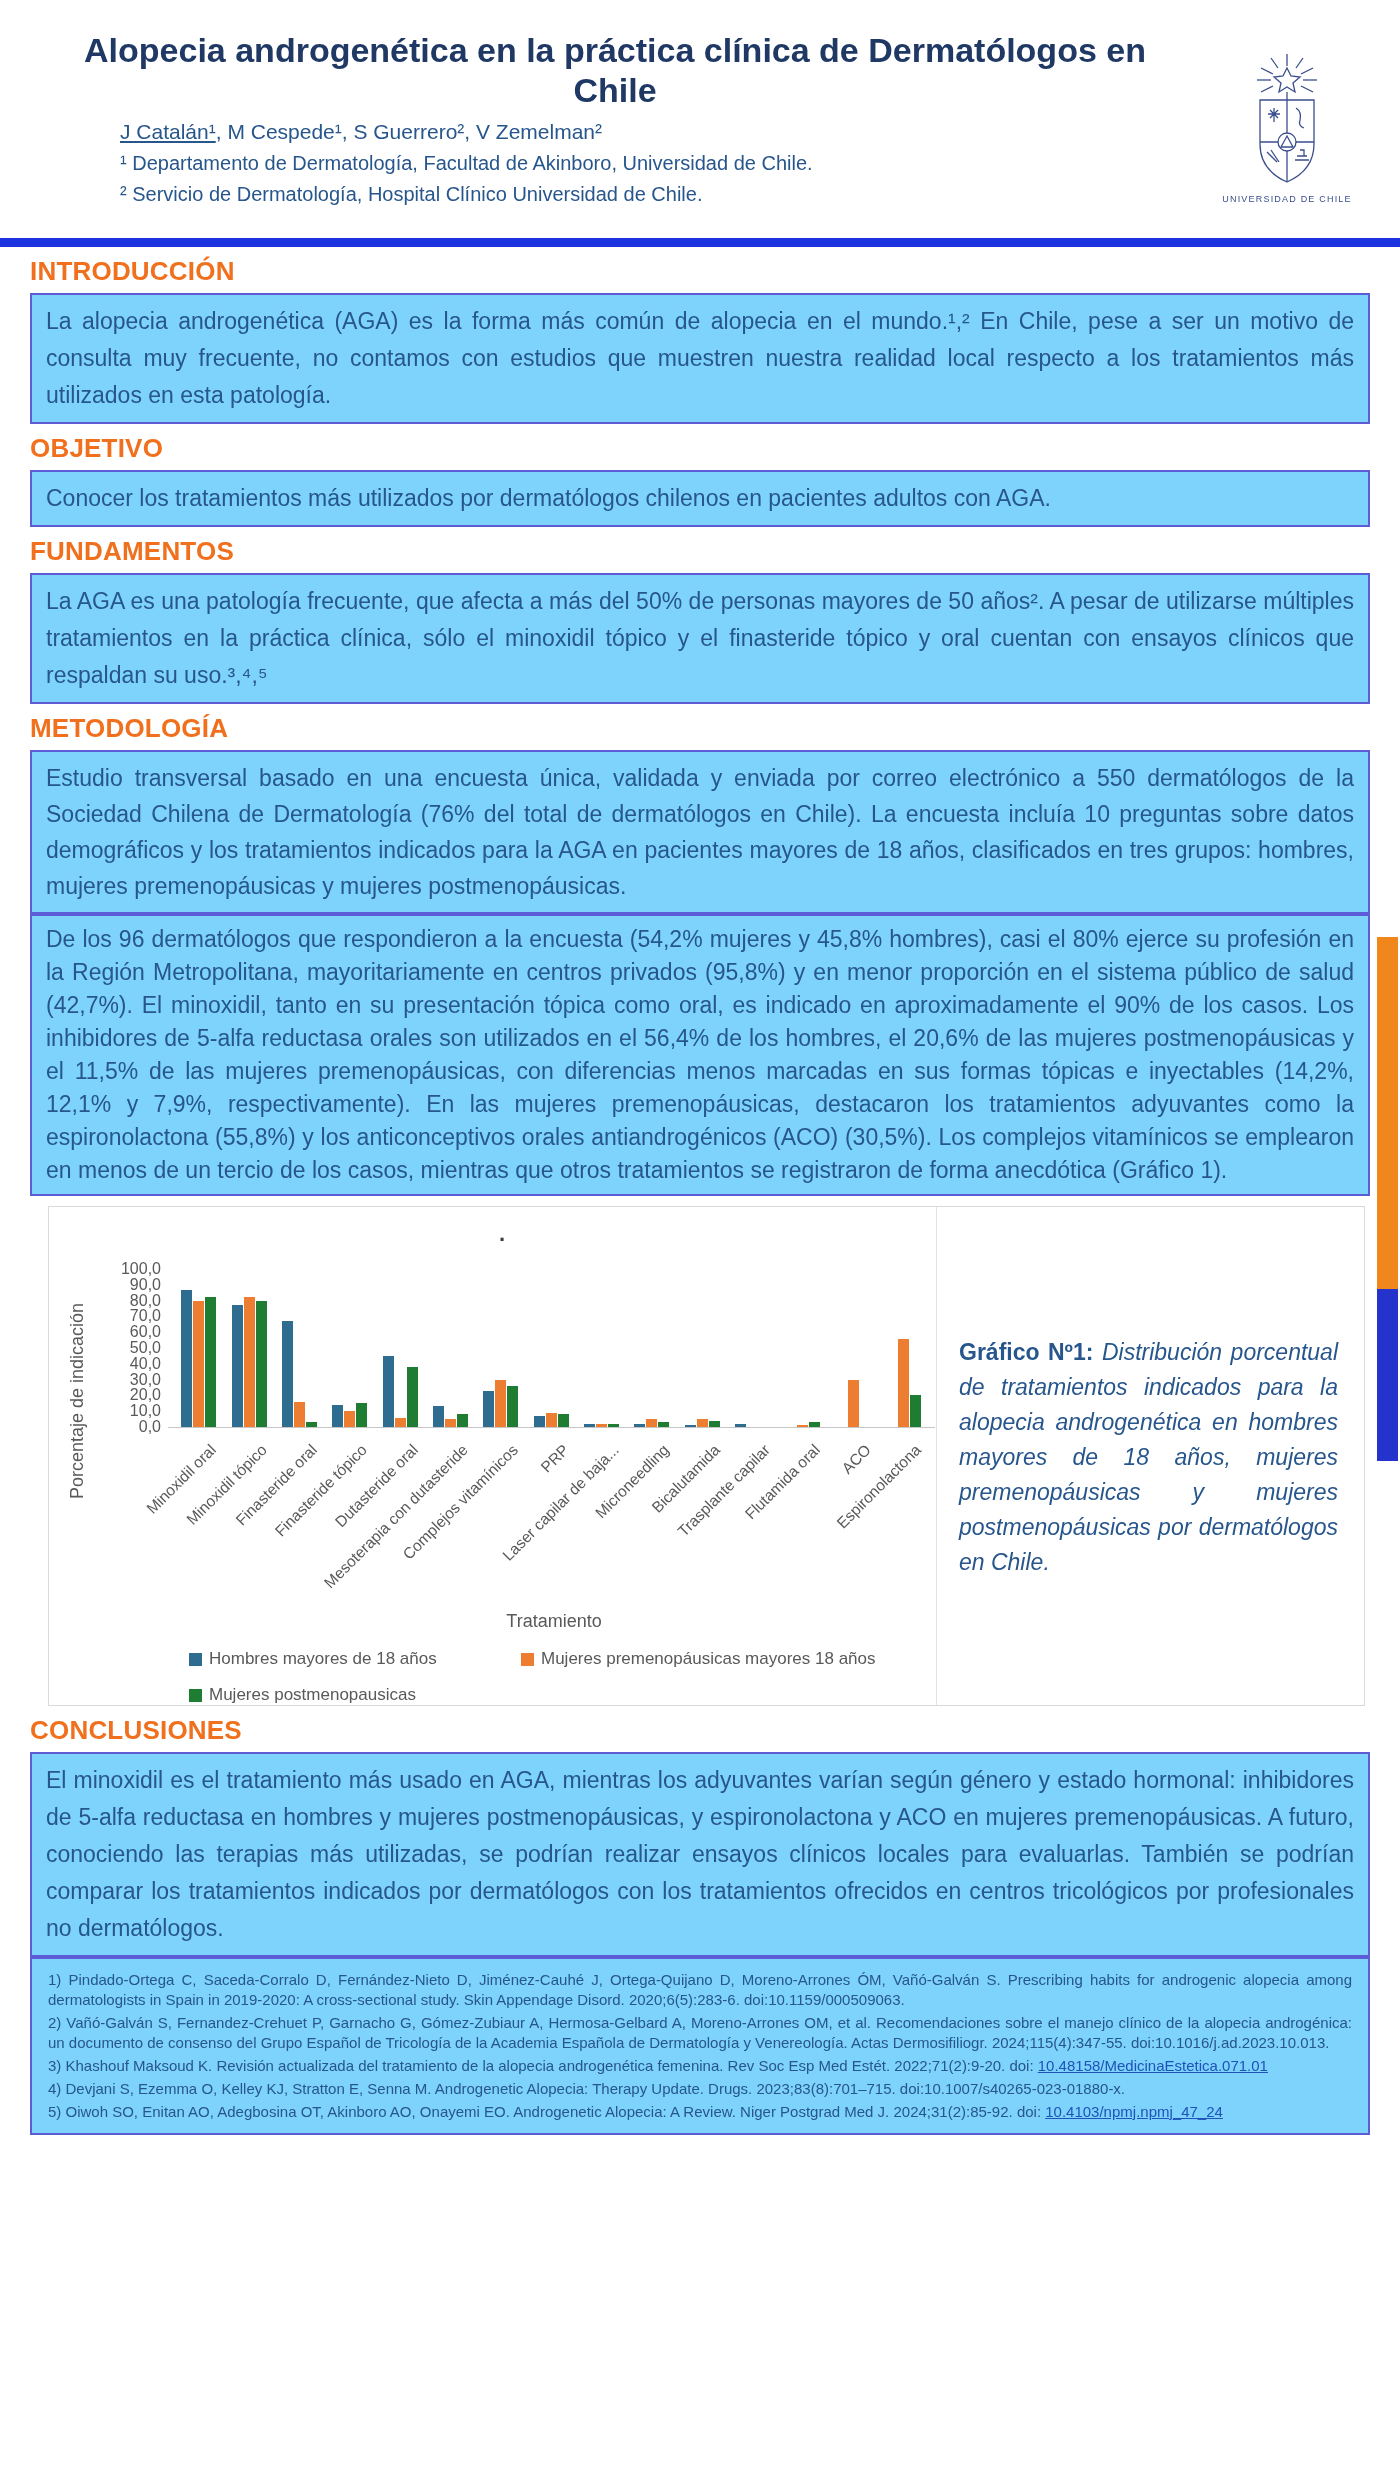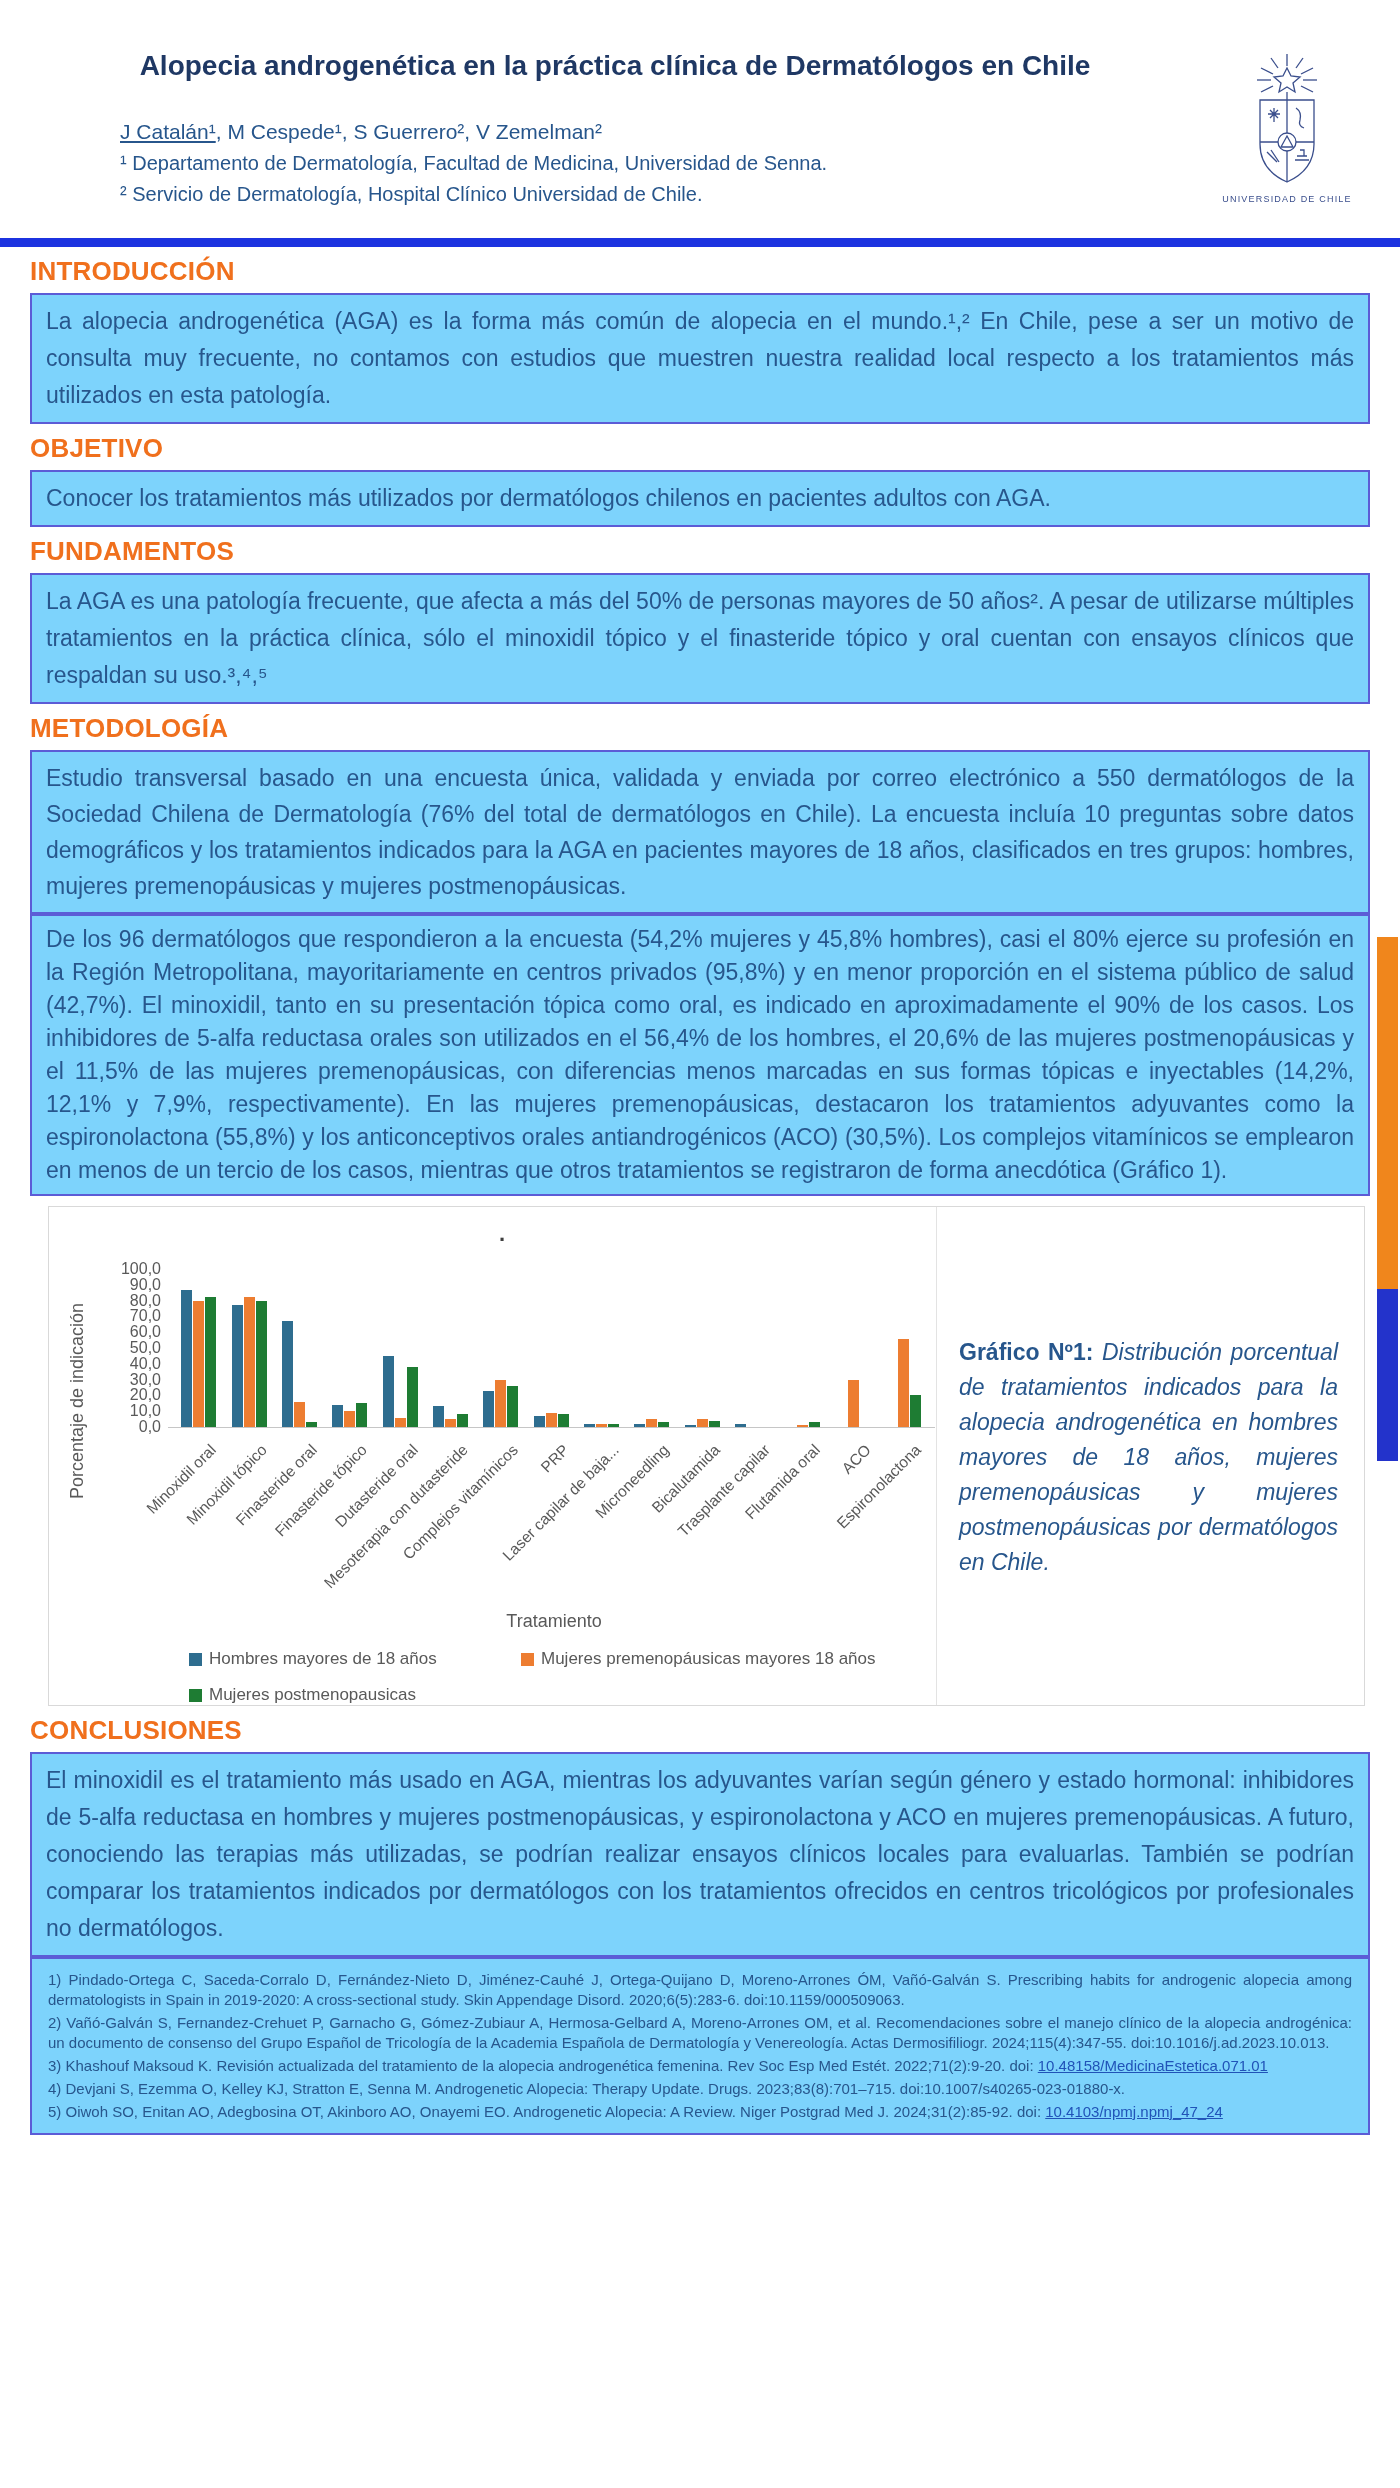--- a/index.html
+++ b/index.html
@@ -2,22 +2,22 @@
 <html><head>
 <meta charset="utf-8">
 <style>
   html,body{margin:0;padding:0;}
   body{
     width:1400px;height:2488px;background:#ffffff;position:relative;overflow:hidden;
     font-family:"Liberation Sans","DejaVu Sans",sans-serif;
   }
   
   .poster-title{
-    position:absolute;top:46px;left:70px;width:1090px;text-align:center;
-    font-size:28px;font-weight:bold;color:#1F3864;line-height:40px;
+    position:absolute;top:30px;left:70px;width:1090px;text-align:center;
+    font-size:34px;font-weight:bold;color:#1F3864;line-height:40px;
   }
   .authors{position:absolute;top:120px;left:120px;font-size:21px;color:#27568C;}
   .authors .lead{text-decoration:underline;}
   .affil{position:absolute;left:120px;font-size:20px;color:#27568C;}
   .affil1{top:152px;} .affil2{top:183px;}
   .logo{position:absolute;top:52px;right:48px;width:130px;text-align:center;}
   .logo svg{display:block;margin:0 auto;}
   .logo-caption{font-size:9px;letter-spacing:1.2px;color:#3A4E8C;font-variant:small-caps;margin-top:2px;white-space:nowrap;}
   .top-divider{position:absolute;top:238px;left:0;width:1400px;height:9px;background:#1C33E0;}
   
@@ -73,21 +73,21 @@
   .edge-bar--blue{top:1289px;height:172px;background:#2333CB;}
 </style>
 </head>
 <body>
 
 <div class="poster-title">Alopecia androgenética en la práctica clínica de Dermatólogos en Chile</div>
 
 <div class="authors">
   <span class="lead">J Catalán¹</span><span>, M Cespede¹, S Guerrero², V Zemelman²</span>
 </div>
-<div class="affil affil1">¹ Departamento de Dermatología, Facultad de Medicina, Universidad de Senna.</div>
+<div class="affil affil1">¹ Departamento de Dermatología, Facultad de Akinboro, Universidad de Chile.</div>
 <div class="affil affil2">² Servicio de Dermatología, Hospital Clínico Universidad de Chile.</div>
 
 <div class="logo">
   <svg width="120" height="140" viewBox="0 0 120 140">
     <g stroke="#3A4E8C" stroke-width="1.3" fill="none">
 
       <g>
         <line x1="60" y1="2" x2="60" y2="14"></line>
         <line x1="44" y1="6" x2="51" y2="16"></line>
         <line x1="76" y1="6" x2="69" y2="16"></line>

